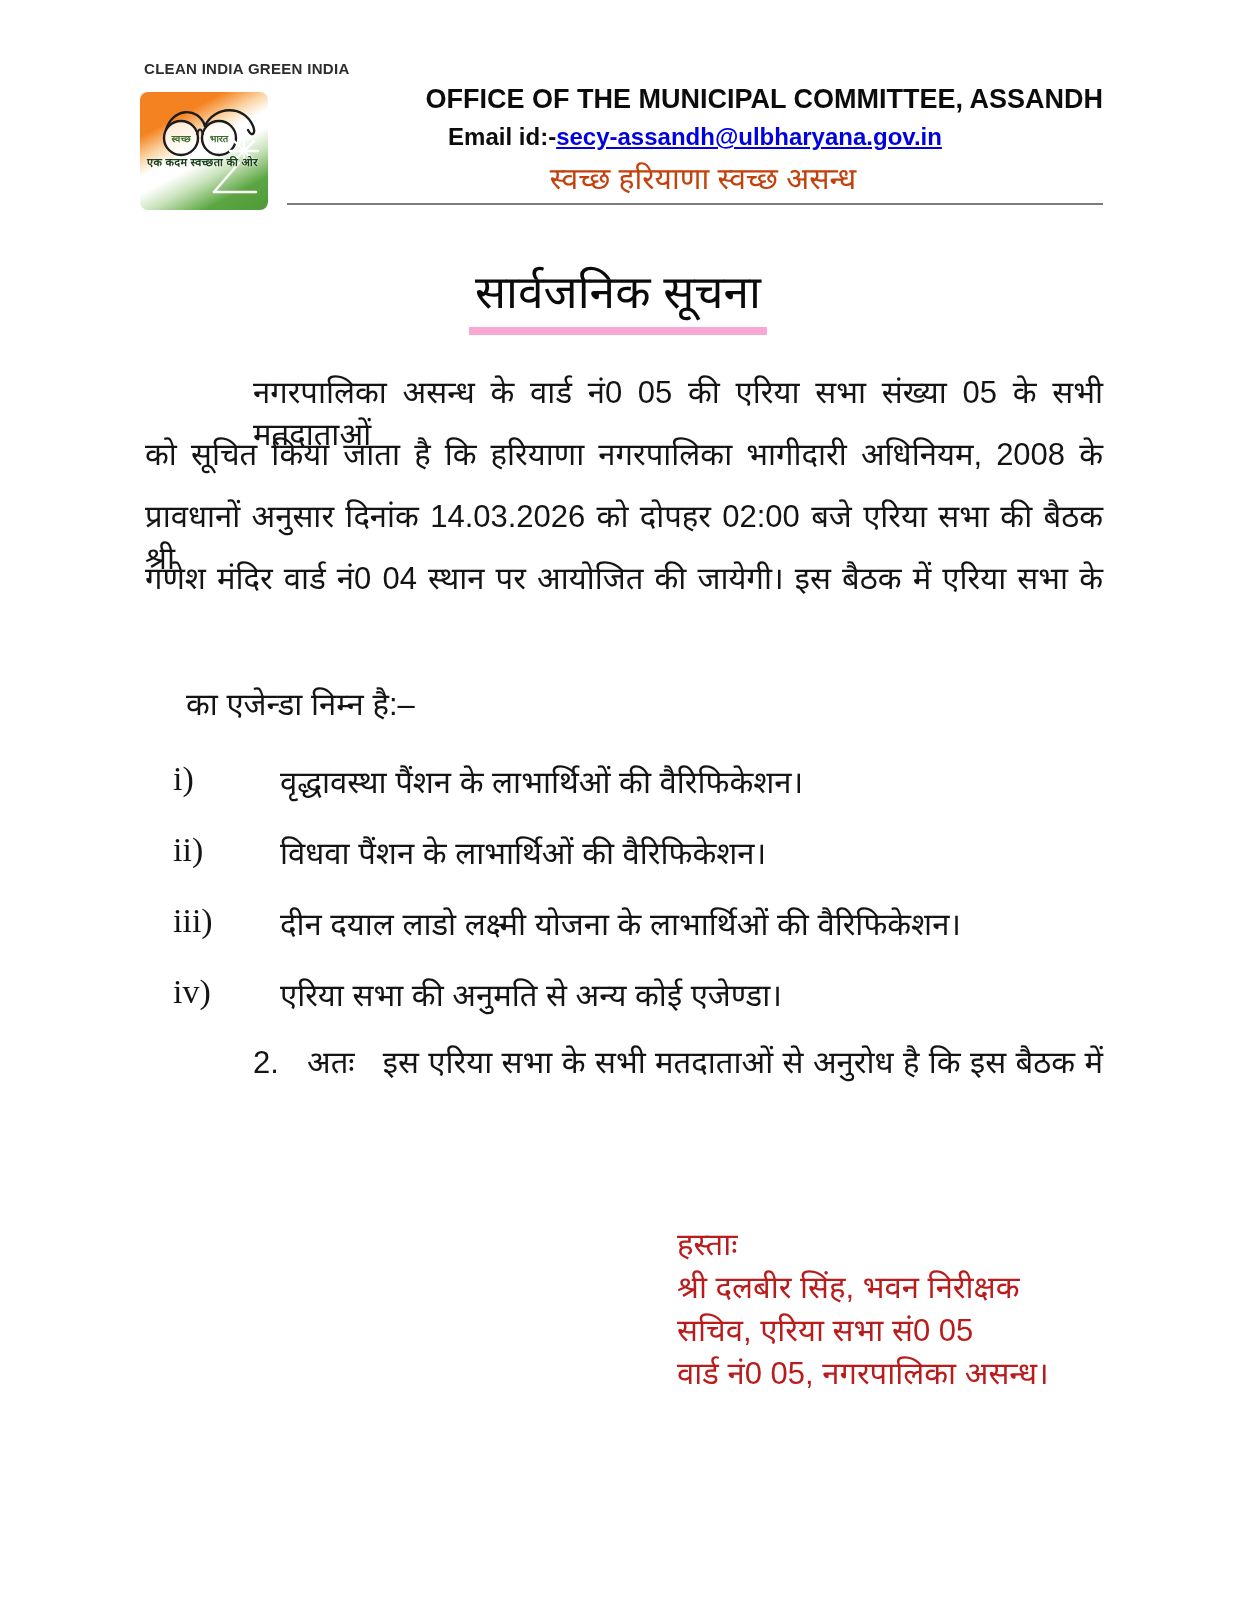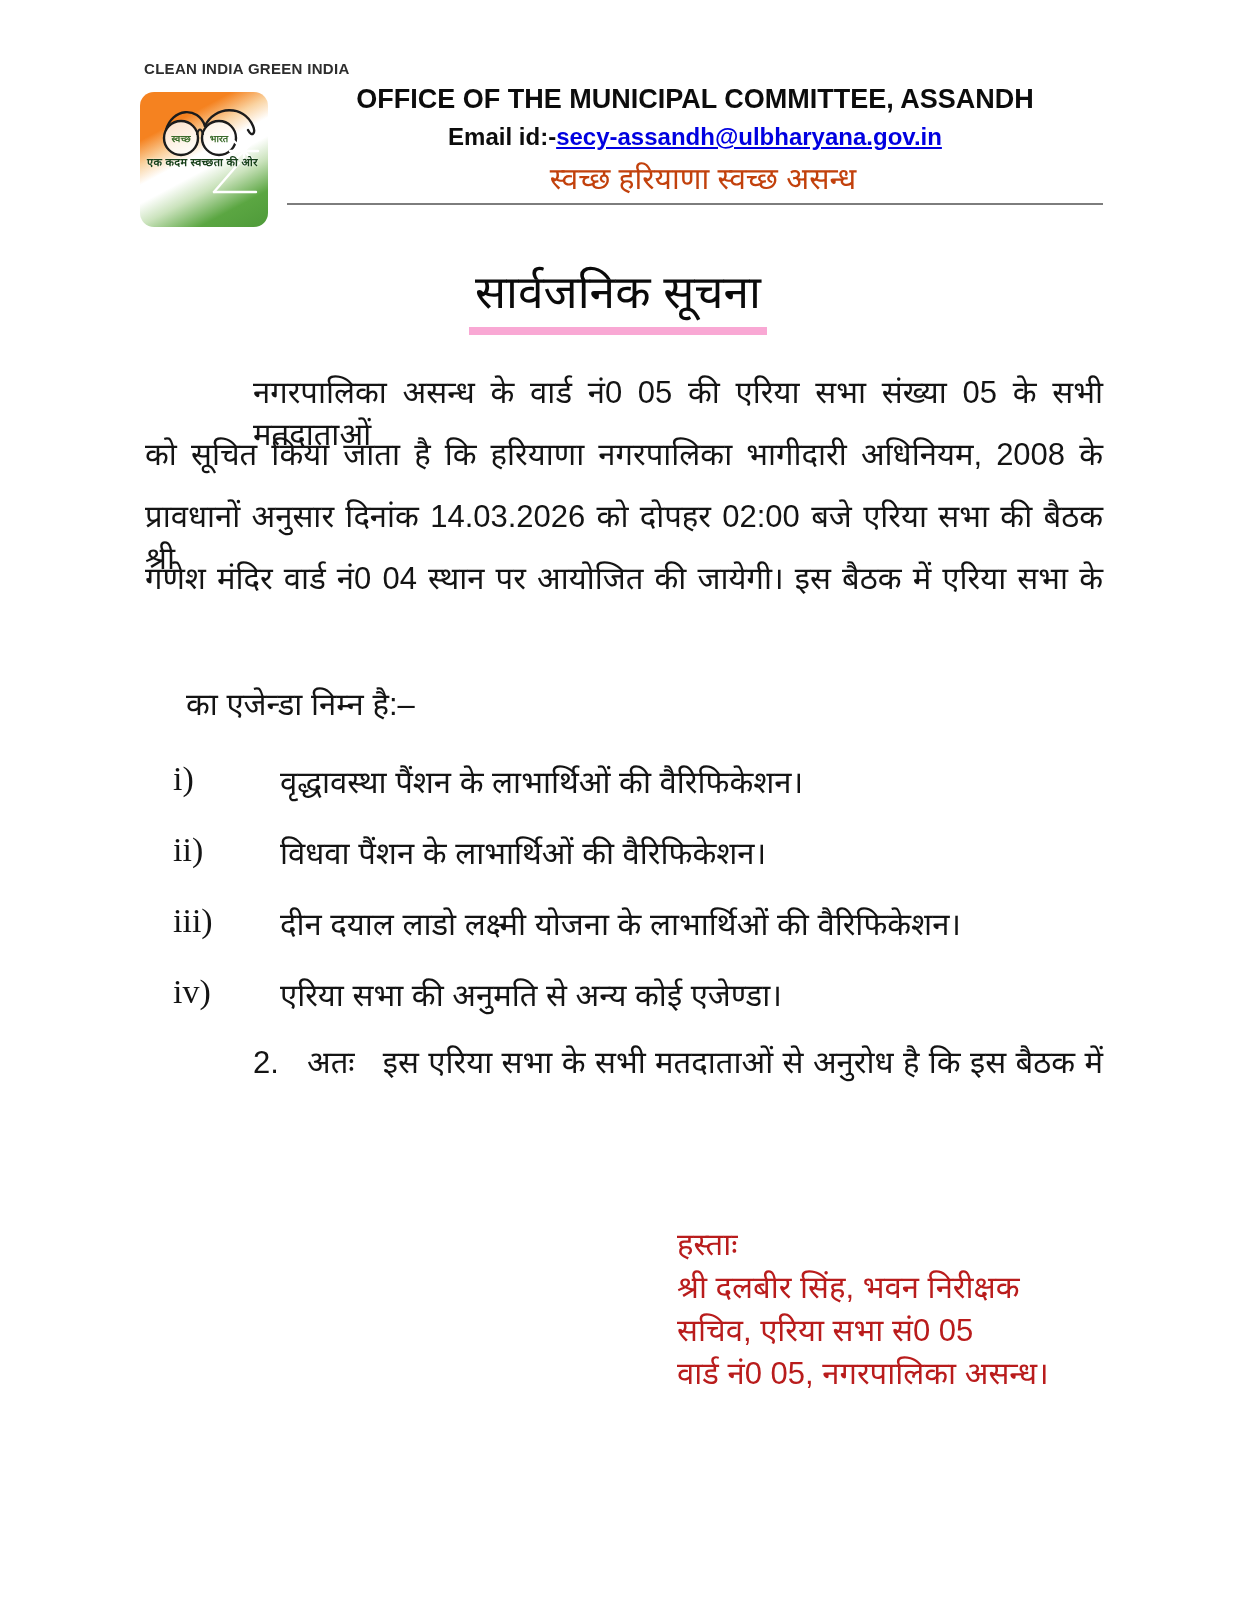--- a/index.html
+++ b/index.html
@@ -11,34 +11,34 @@
     color:#141414;
     overflow:hidden;
     padding-left:23px;
   }
   
   .clean-india{
     position:absolute;left:144px;top:60px;
     font-size:15px;font-weight:bold;letter-spacing:.3px;color:#2d2d2d;
   }
   .logo{
-    position:absolute;left:140px;top:92px;width:128px;height:135px;
-    border-radius:14px;
+    position:absolute;left:140px;top:92px;width:128px;height:118px;
+    border-radius:8px;
     background:linear-gradient(152deg,#F58220 0%,#F58220 24%,#FAD3A1 36%,#FFFFFF 46%,#FFFFFF 55%,#CBE3BD 66%,#5BA642 82%,#4E9A39 100%);
     overflow:hidden;
   }
   .logo svg{position:absolute;left:0;top:0;}
   .logo-tagline{
     position:absolute;left:7px;top:62px;width:118px;
     font-size:11px;font-weight:bold;color:#17401a;
     text-shadow:0 0 2px rgba(255,255,255,.9);
     letter-spacing:.3px;
   }
   .header-text{position:absolute;left:287px;top:0;width:816px;text-align:center;}
-  .office-title{position:absolute;left:0;width:100%;top:84px;font-size:27px;font-weight:bold;color:#0c0c0c;}
+  .office-title{position:absolute;left:0;width:100%;top:84px;font-size:27px;font-weight:bold;color:#0c0c0c;text-align:right;}
   .email-line{position:absolute;left:0;width:100%;top:123px;font-size:24px;font-weight:bold;color:#0c0c0c;}
   .email-link{color:#0000e0;text-decoration:underline;}
   .header-tagline{position:absolute;left:8px;width:100%;top:157px;font-size:30px;color:#c2410c;}
   .header-rule{position:absolute;left:287px;top:203px;width:816px;height:2px;background:#7d7d7d;}
 
   
   .notice-title-wrap{position:absolute;left:0;top:266px;width:1236px;text-align:center;}
   .notice-title{
     display:inline-block;font-size:46px;color:#0a0a0a;
     border-bottom:8px solid #f9a8d4;padding:0 6px 8px 6px;line-height:1.15;

